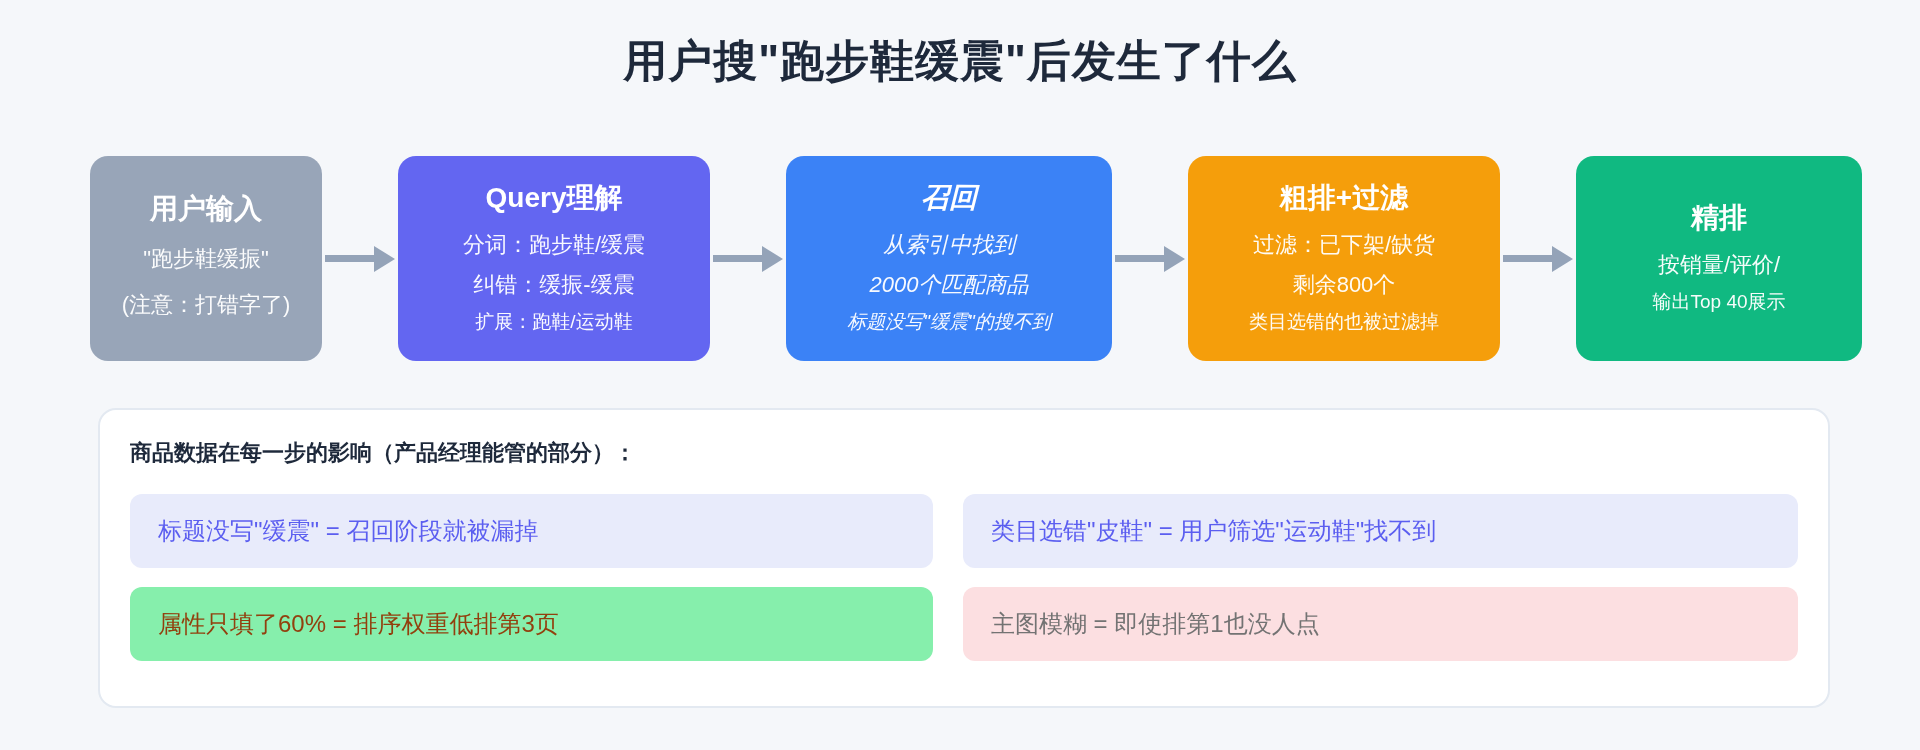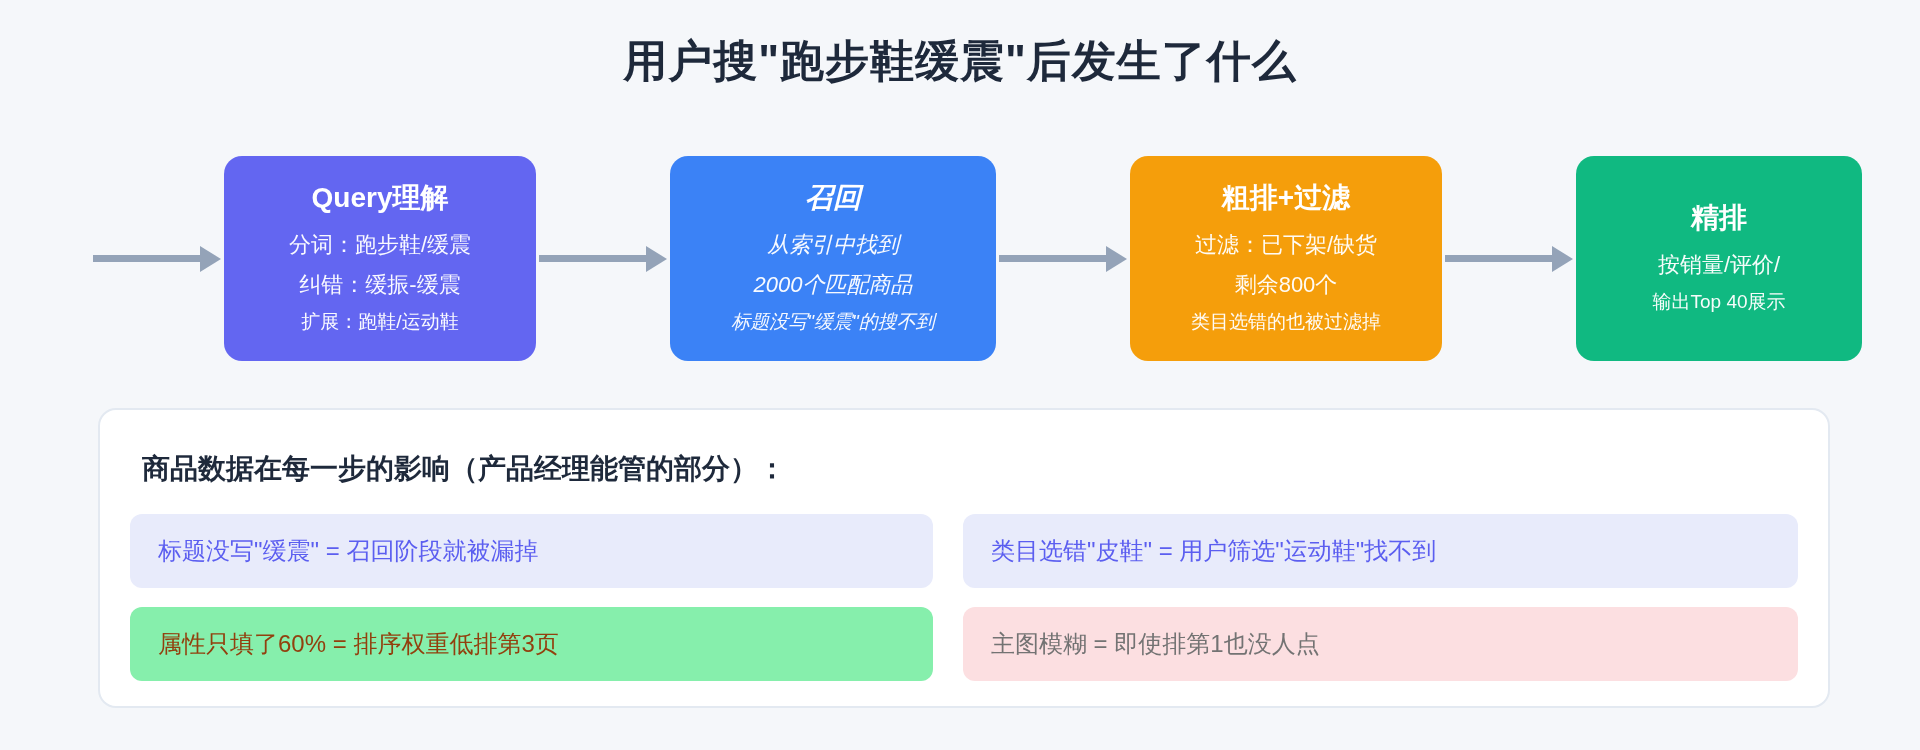--- a/index.html
+++ b/index.html
@@ -79,24 +79,24 @@
   .panel {
     margin: 47px 90px 0 98px;
     background: #ffffff;
     border: 2px solid #e3e9f1;
     border-radius: 18px;
     box-sizing: border-box;
     padding: 28px 30px 38px 30px;
     height: 300px;
   }
   .panel-title {
-    font-size: 28px;
+    font-size: 22px;
     font-weight: bold;
     color: #1e293b;
-    margin: 12px;
+    margin: 0;
   }
   .notes {
     margin-top: 26px;
     display: grid;
     grid-template-columns: 1fr 1.04fr;
     column-gap: 30px;
     row-gap: 19px;
   }
   .note {
     border-radius: 12px;
@@ -107,20 +107,25 @@
     white-space: nowrap;
     overflow: hidden;
   }
 </style>
 </head>
 <body>
 
 <h1 class="page-title">用户搜"跑步鞋缓震"后发生了什么</h1>
 
 <div class="flow">
+    <div class="step s0" style="background: rgb(152, 165, 184);">
+      <div class="step-title">用户输入</div>
+      <div class="step-line">"跑步鞋缓振"</div>
+      <div class="step-line">(注意：打错字了)</div>
+    </div>
     <div class="arrow">
       <div class="shaft" style="background: rgb(148, 163, 184);"></div>
       <div class="head" style="border-left-color: rgb(148, 163, 184);"></div>
     </div>
     <div class="step s1" style="background: rgb(99, 102, 241);">
       <div class="step-title">Query理解</div>
       <div class="step-line">分词：跑步鞋/缓震</div>
       <div class="step-line">纠错：缓振-缓震</div>
       <div class="step-line small">扩展：跑鞋/运动鞋</div>
     </div>

